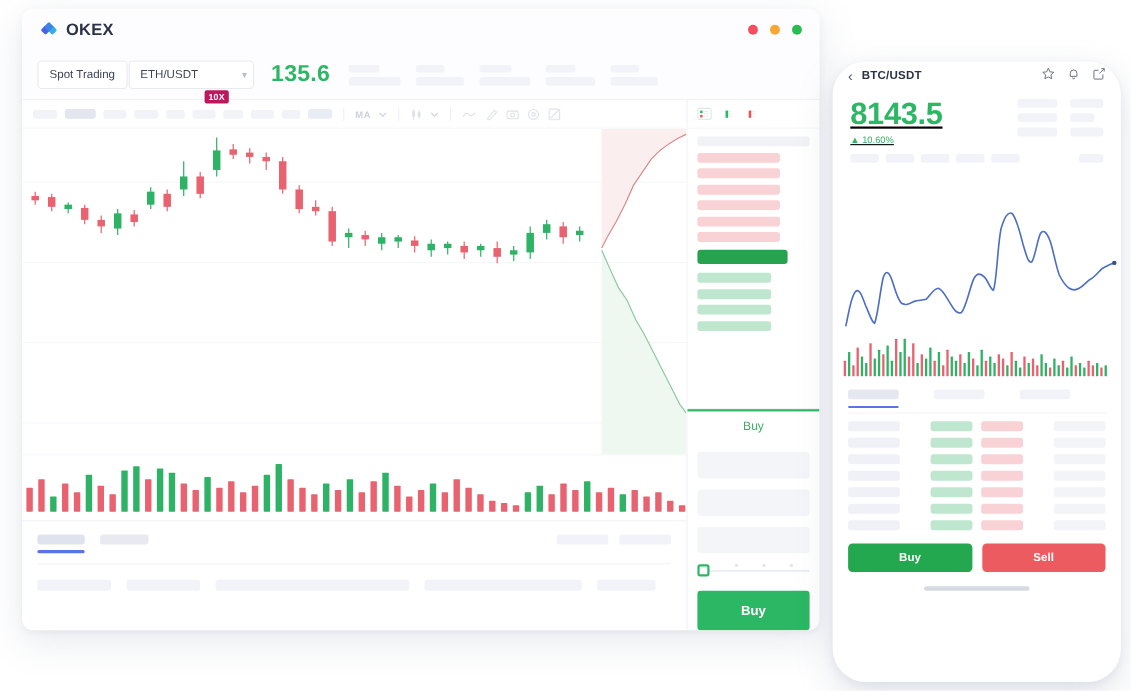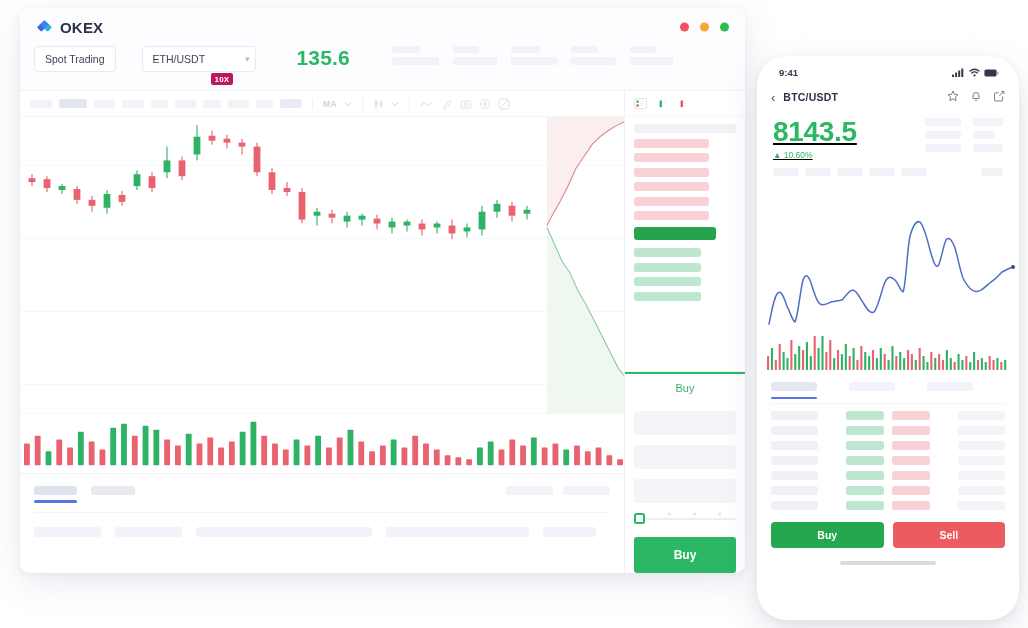--- a/index.html
+++ b/index.html
@@ -31,22 +31,22 @@
   .brand-text { font-size: 15px; font-weight: bold; color: #2b3245; letter-spacing: .2px; }
 
   .dots { position: absolute; right: 16px; top: 50%; transform: translateY(-50%); display: flex; gap: 11px; }
   .dot { width: 9px; height: 9px; border-radius: 50%; }
   .dot.red { background: #f34f5e; }
   .dot.amber { background: #f6a832; }
   .dot.green { background: #2cbb4f; }
 
   
   .win-subbar {
-    height: 44px; display: flex; align-items: flex-start;
-    padding: 0 14px; gap: 26px; background: #fdfdff;
+    height: 44px; display: flex; align-items: center;
+    padding: 0 14px; gap: 1px; background: #fdfdff;
   }
   .chip {
     height: 26px; border: 1px solid #e8eaf1; border-radius: 4px;
     display: flex; align-items: center; padding: 0 10px;
     font-size: 10.5px; color: #3d4356; background: #fff;
     white-space: nowrap;
   }
   .chip.pair { gap: 6px; padding-right: 6px; }
   .lev-badge {
     background: #be185d; color: #fff; font-size: 8px; font-weight: bold;
@@ -520,46 +520,20 @@
           <div class="buy-btn">
             <span>Buy</span>
           </div>
         </div>
       </div>
     </div>
   </div>
 
   <div class="phone">
 
-    <div class="status-bar">
-      <span class="status-time">9:41</span>
-      <span class="status-icons">
-        <span>
-          <svg width="13" height="9" viewBox="0 0 13 9">
-              <rect x="0" y="6.4" width="2" height="2.6" rx=".5" fill="#32384a"></rect>
-              <rect x="3.1" y="4.6" width="2" height="4.4" rx=".5" fill="#32384a"></rect>
-              <rect x="6.2" y="2.6" width="2" height="6.4" rx=".5" fill="#32384a"></rect>
-              <rect x="9.3" y="0.4" width="2" height="8.6" rx=".5" fill="#32384a"></rect>
-            </svg>
-        </span>
-        <span>
-          <svg width="11" height="9" viewBox="0 0 11 9">
-              <path d="M1 3.1 Q5.5 -0.6 10 3.1" stroke="#32384a" stroke-width="1.3" fill="none" stroke-linecap="round"></path>
-              <path d="M2.7 5.1 Q5.5 2.7 8.3 5.1" stroke="#32384a" stroke-width="1.3" fill="none" stroke-linecap="round"></path>
-              <circle cx="5.5" cy="7.4" r="1.1" fill="#32384a"></circle>
-            </svg>
-        </span>
-        <span>
-          <svg width="15" height="8" viewBox="0 0 15 8">
-              <rect x="0.4" y="0.6" width="12.2" height="6.8" rx="1.6" fill="#32384a"></rect>
-              <rect x="13.3" y="2.6" width="1.2" height="2.8" rx=".5" fill="#32384a" opacity=".5"></rect>
-            </svg>
-        </span>
-      </span>
-    </div>
 
     <div class="m-nav">
       <span class="m-back">‹</span>
       <span class="m-pair">BTC/USDT</span>
       <span class="m-nav-icons">
         <span>
           <svg width="12" height="12" viewBox="0 0 12 12">
               <path d="M6 1 L7.5 4.3 L11 4.7 L8.4 7.1 L9.1 10.6 L6 8.9 L2.9 10.6 L3.6 7.1 L1 4.7 L4.5 4.3 Z" stroke="#6b7180" stroke-width=".9" fill="none" stroke-linejoin="round"></path>
             </svg>
         </span>

